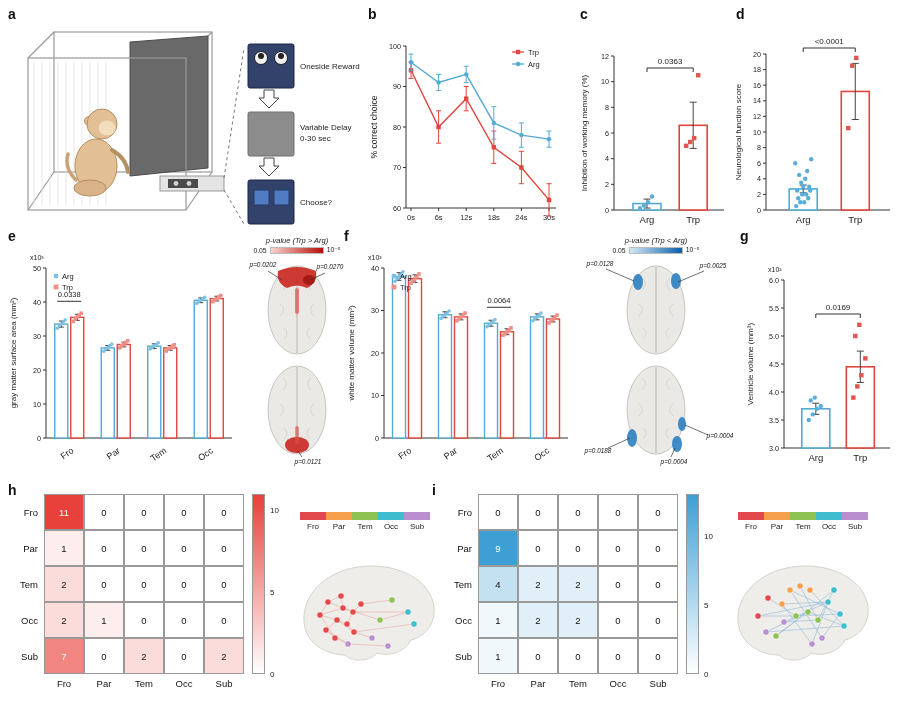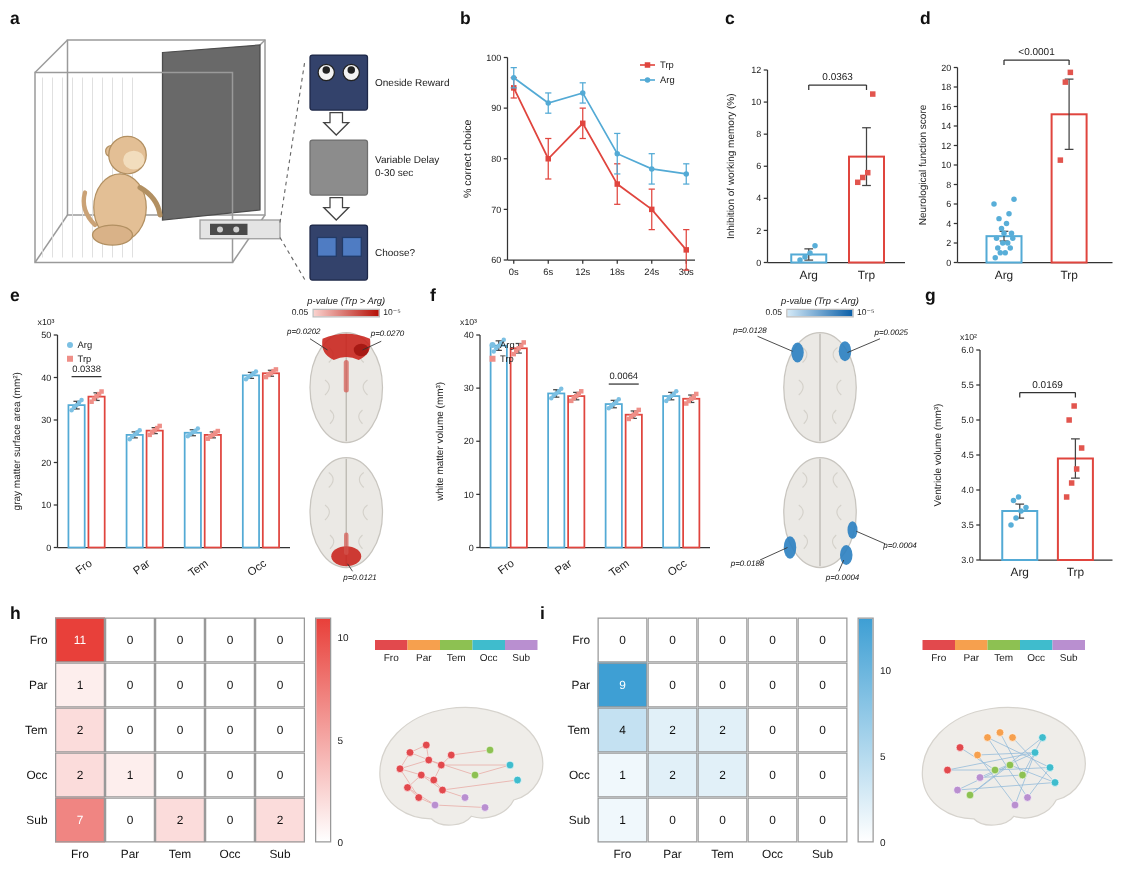--- a/index.html
+++ b/index.html
@@ -369,21 +369,21 @@
       <rect x="206.95" y="58.8" width="3.6" height="3.6" fill="#ef8f88"></rect>
       <rect x="208.95" y="57.10000000000001" width="3.6" height="3.6" fill="#ef8f88"></rect>
       <rect x="210.95" y="55.739999999999995" width="3.6" height="3.6" fill="#ef8f88"></rect>
       <circle cx="48" cy="38" r="2.4" fill="#7cc0e3"></circle>
       <text x="54" y="40.5" font-size="7.5" fill="#222" text-anchor="start" font-style="normal">Arg</text>
       <rect x="45.6" y="46.6" width="4.8" height="4.8" fill="#ef8f88"></rect>
       <text x="54" y="51.5" font-size="7.5" fill="#222" text-anchor="start" font-style="normal">Trp</text>
       <line x1="49.25" y1="63.30000000000001" x2="73.25" y2="63.30000000000001" stroke="#333" stroke-width="1"></line>
       <text x="61.25" y="59.30000000000001" font-size="7.5" fill="#222" text-anchor="middle" font-style="normal">0.0338</text>
     </svg>
-  <div class="brainblock" style="left:228px;top:236px;width:98px">
+  <div class="brainblock" style="left:248px;top:236px;width:98px">
     <div class="cbtitle">p-value (Trp &gt; Arg)</div>
     <div class="cbrow">
       <span>0.05</span>
       <div class="cbar red"></div>
       <span>10⁻⁵</span>
     </div>
     <svg id="svg-brain-e" width="98" height="212">
       <defs>
         <g id="dorsal-brain">
           <ellipse cx="0" cy="0" rx="29" ry="44" fill="#ebe9e5" stroke="#c8c5bf" stroke-width="1"></ellipse>

